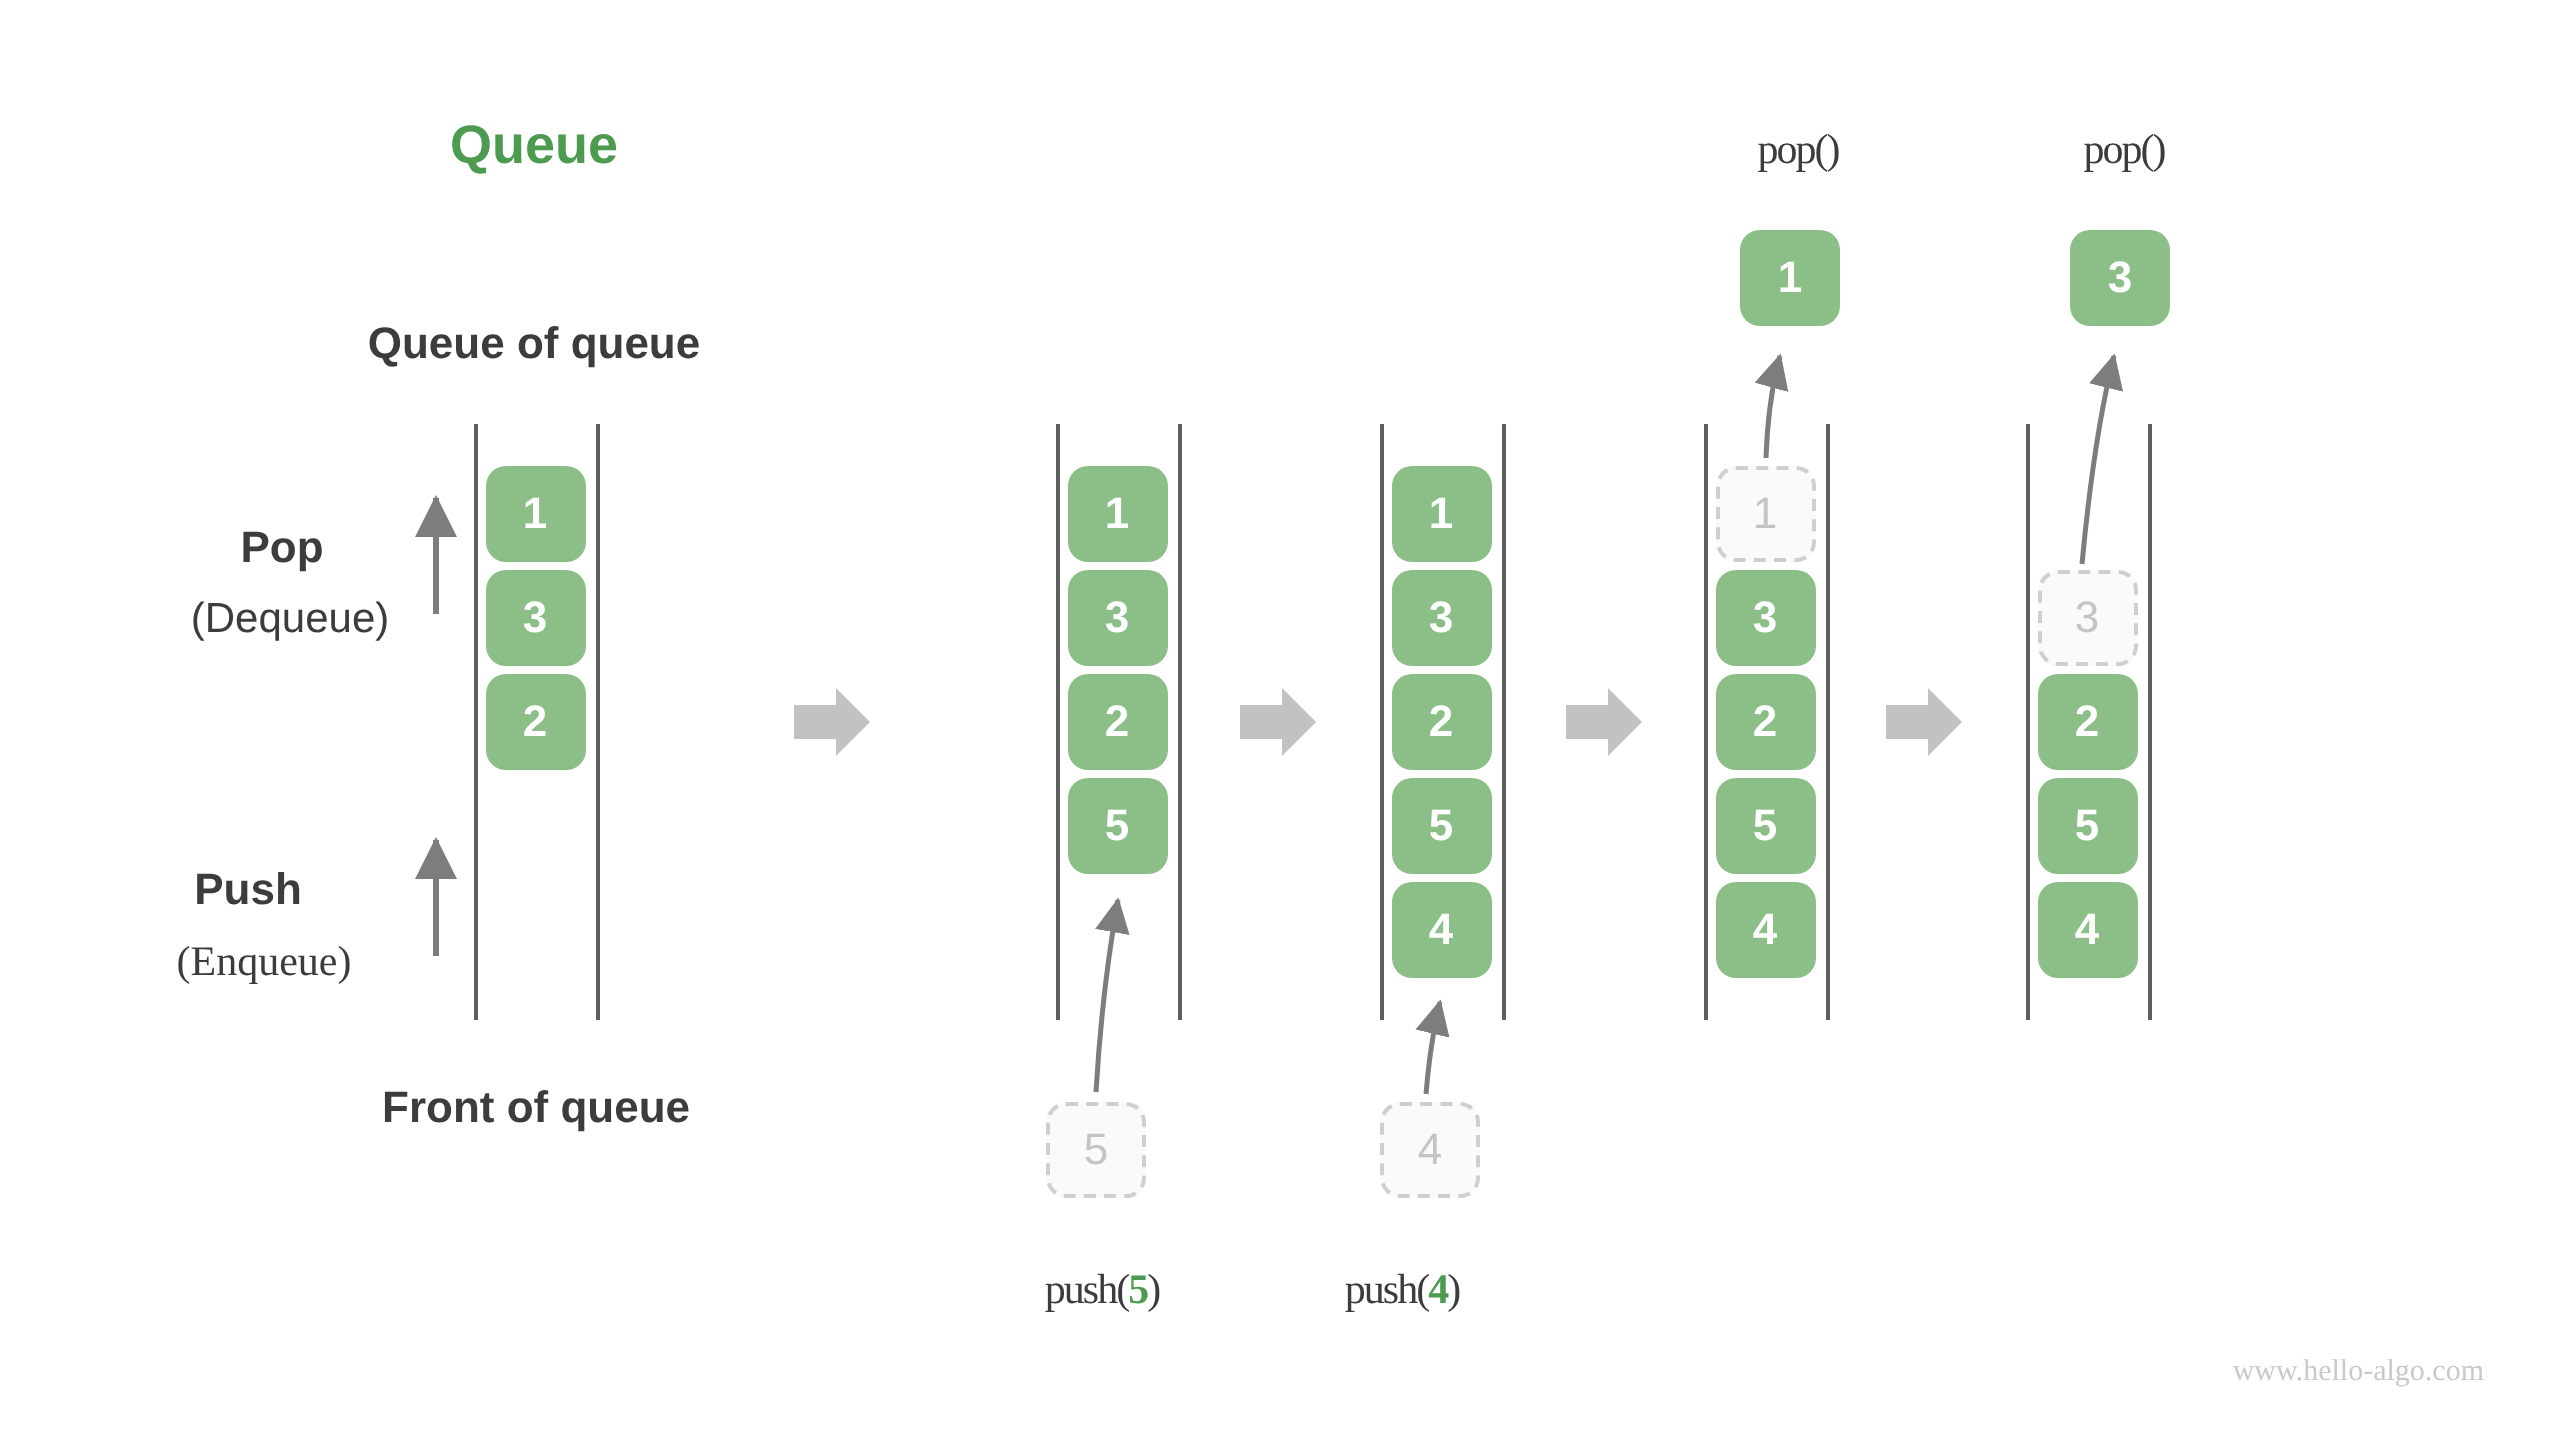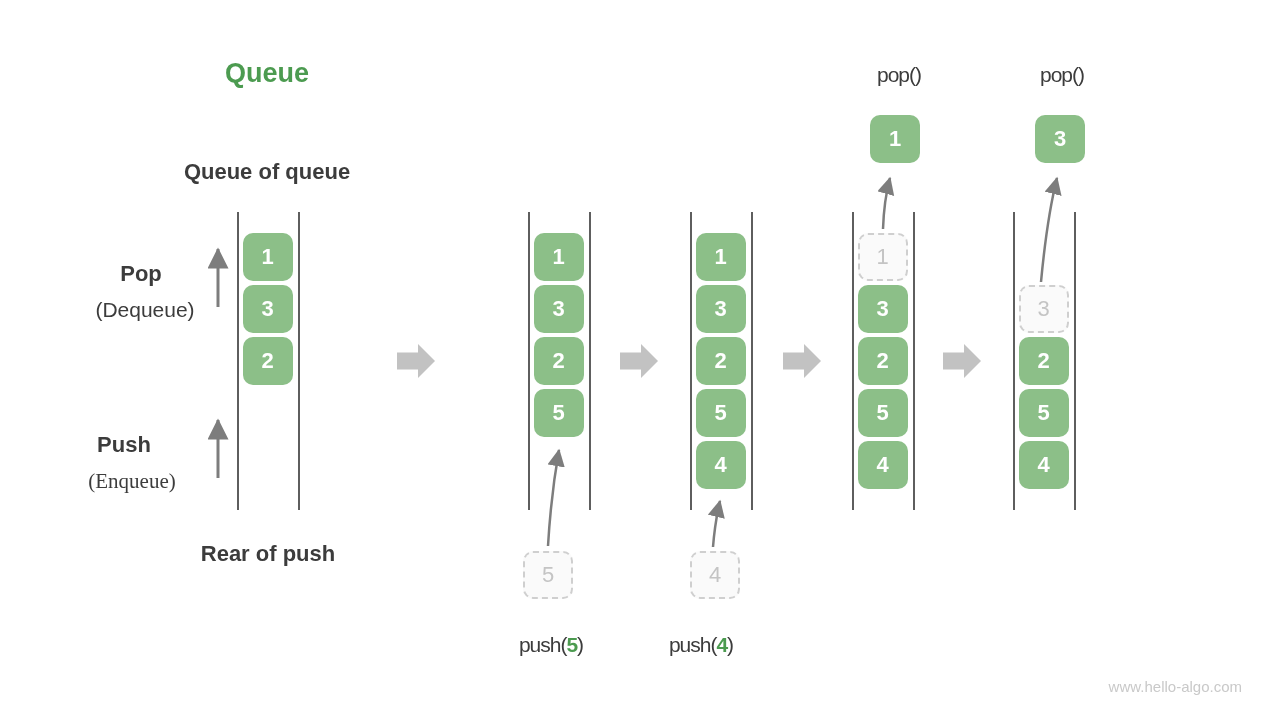--- a/index.html
+++ b/index.html
@@ -10,53 +10,53 @@
   .canvas{position:relative;width:1280px;height:720px;background:#ffffff;}
   .lbl{position:absolute;transform:translate(-50%,-50%);white-space:nowrap;color:var(--dark-text);}
   .lbl.bold{font-weight:700;font-size:22px;}
   .lbl.reg{font-weight:400;font-size:21px;}
   .title{
     position:absolute;transform:translate(-50%,-50%);
     font-weight:700;font-size:27px;color:var(--accent-green);white-space:nowrap;
   }
   .call-label{
     position:absolute;transform:translate(-50%,-50%);
-    font-family:Liberation Sans, sans-serif;font-size:21px;font-weight:500;
+    font-family:Liberation Serif, serif;font-size:21px;font-weight:500;
     color:var(--dark-text);white-space:nowrap;letter-spacing:-1px;
   }
   .call-label .green-arg{color:var(--accent-green);font-weight:700;}
   .wall{position:absolute;top:212px;height:298px;width:2px;background:var(--wall);}
   .cell{
     position:absolute;width:50px;height:48px;border-radius:10px;
     display:flex;align-items:center;justify-content:center;
     font-size:22px;box-sizing:border-box;
   }
   .cell.solid{background:var(--green);color:#ffffff;font-weight:700;}
   .cell.dashed{
     background:#FAFAFA;border:2px dashed var(--dash-border);
     color:var(--dash-text);font-weight:400;
   }
   #arrow-layer{position:absolute;left:0;top:0;width:1280px;height:720px;}
   .watermark{
     position:absolute;right:38px;top:678px;
-    font-family:Liberation Sans, sans-serif;font-size:15px;color:var(--wm);
+    font-family:Liberation Serif, serif;font-size:15px;color:var(--wm);
   }
 </style>
 </head>
 <body>
 
 <div class="canvas">
   <div class="title" id="diagram-title" style="left: 267px; top: 73px;">Queue</div>
 
   <div class="lbl bold" id="lbl-front" style="left: 267px; top: 172px;">Queue of queue</div>
   <div class="lbl bold" id="lbl-pop" style="left: 141px; top: 274px;">Pop</div>
   <div class="lbl reg" id="lbl-pop-sub" style="left: 145px; top: 310px; text-align: right;">(Dequeue)</div>
   <div class="lbl bold" id="lbl-push" style="left: 124px; top: 445px;">Push</div>
   <div class="lbl reg" id="lbl-push-sub" style="left: 132px; top: 481px; font-family: Liberation Serif, serif;">(Enqueue)</div>
-  <div class="lbl bold" id="lbl-rear" style="left: 268px; top: 554px;">Rear of push</div>
+  <div class="lbl bold" id="lbl-rear" style="left: 268px; top: 554px;">Front of queue</div>
 
   <svg id="arrow-layer">
       <defs>
         <marker id="ah" markerWidth="9" markerHeight="9" refX="6.5" refY="3.5" orient="auto">
           <path d="M0,0 L7,3.5 L0,7 Z" fill="#7D7D7D"></path>
         </marker>
       </defs>
       <path d="M548,546 Q551,495 559,450" fill="none" stroke="#7D7D7D" stroke-width="2.5" marker-end="url(#ah)"></path>
       <path d="M713,547 Q715,522 720,501" fill="none" stroke="#7D7D7D" stroke-width="2.5" marker-end="url(#ah)"></path>
       <path d="M883,229 Q884,200 890,178" fill="none" stroke="#7D7D7D" stroke-width="2.5" marker-end="url(#ah)"></path>

